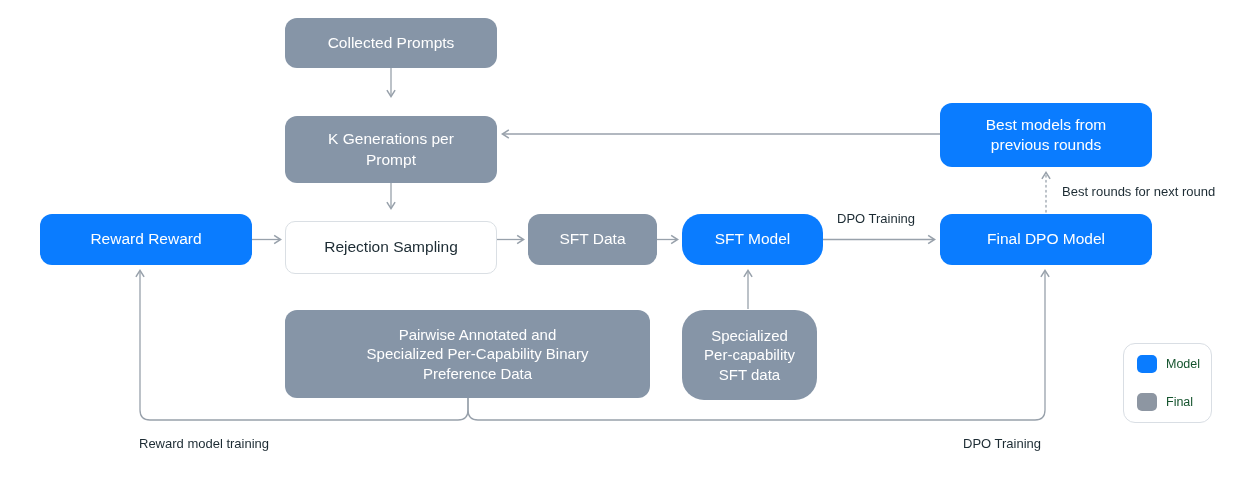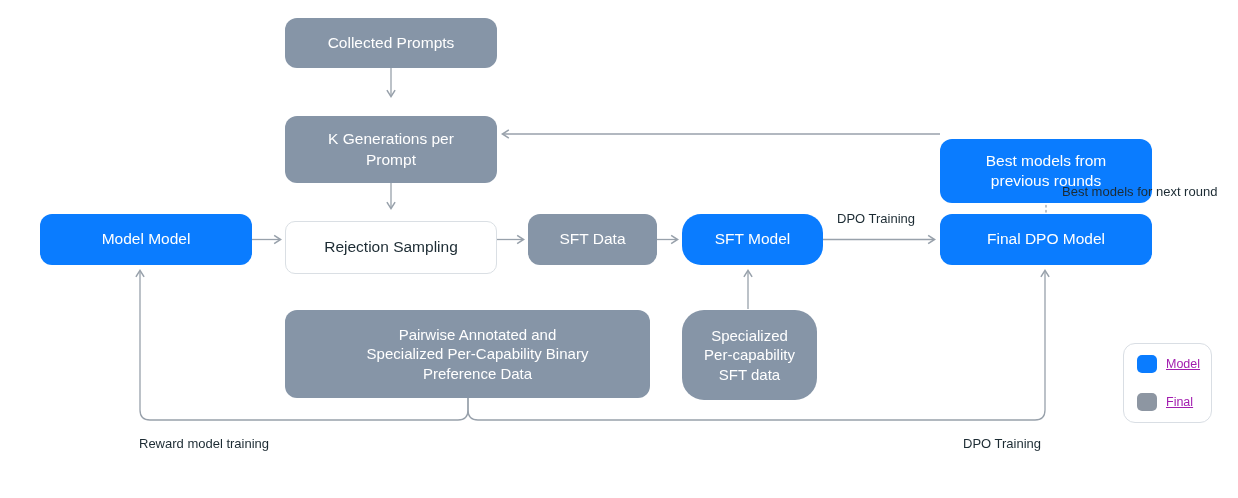--- a/index.html
+++ b/index.html
@@ -23,21 +23,21 @@
   }
   .legend{
     position:absolute;left:1123px;top:343px;width:89px;height:80px;box-sizing:border-box;
     border:1px solid #d9dee4;border-radius:12px;padding:11px 13px;display:flex;
     flex-direction:column;justify-content:space-between;background:#ffffff;
   }
   .legend-row{display:flex;align-items:center;gap:9px;}
   .swatch{width:20px;height:18px;border-radius:5px;flex:0 0 auto;}
   .swatch.model{background:#0a7cff;}
   .swatch.data{background:#8d96a2;}
-  .legend-row span{font-size:12.5px;color:#a21caf;text-decoration:underline;}
+  .legend-row span{font-size:12.5px;color:#14532d;}
 </style>
 </head>
 <body>
 
 <div class="canvas">
 
   <svg class="wires" viewBox="0 0 1238 498" xmlns="http://www.w3.org/2000/svg" aria-hidden="true">
     <defs>
       <marker id="arr" viewBox="0 0 10 10" markerWidth="9" markerHeight="9" refX="7" refY="5" orient="auto">
         <path d="M2,1.5 L7.5,5 L2,8.5" fill="none" stroke="#98a1ab" stroke-width="1.4"></path>
@@ -58,31 +58,31 @@
 
   <div class="node data" style="left:285px;top:18px;width:212px;height:50px;">Collected Prompts</div>
 
   <div class="node data" style="left:285px;top:116px;width:212px;height:67px;">
     <div>
       <div>K Generations per</div>
       <div>Prompt</div>
     </div>
   </div>
 
-  <div class="node model" style="left:40px;top:214px;width:212px;height:51px;">Model Model</div>
+  <div class="node model" style="left:40px;top:214px;width:212px;height:51px;">Reward Reward</div>
 
   <div class="node process" style="left:285px;top:213px;width:212px;height:53px;margin-top:8px;">Rejection Sampling</div>
 
   <div class="node data" style="left:528px;top:214px;width:129px;height:51px;">SFT Data</div>
 
   <div class="node model" style="left:682px;top:214px;width:141px;height:51px;border-radius:19px;">SFT Model</div>
 
   <div class="node model" style="left:940px;top:214px;width:212px;height:51px;">Final DPO Model</div>
 
-  <div class="node model" style="left:940px;top:103px;width:212px;height:64px;margin-top:36px;">
+  <div class="node model" style="left:940px;top:103px;width:212px;height:64px;">
     <div>
       <div>Best models from</div>
       <div>previous rounds</div>
     </div>
   </div>
 
   <div class="node data" style="left:285px;top:310px;width:365px;height:88px;font-size:15px;padding-left:30px;">
     <div>
       <div>Pairwise Annotated and</div>
       <div>Specialized Per-Capability Binary</div>
@@ -93,21 +93,21 @@
   <div class="node data" style="left:682px;top:310px;width:135px;height:90px;font-size:15px;border-radius:22px;">
     <div>
       <div>Specialized</div>
       <div>Per-capability</div>
       <div>SFT data</div>
     </div>
   </div>
 
   <div class="edge-label" style="left:837px;top:211px;">DPO Training</div>
 
-  <div class="edge-label" style="left:1062px;top:184px;">Best models for next round</div>
+  <div class="edge-label" style="left:1062px;top:184px;">Best rounds for next round</div>
 
   <div class="edge-label" style="left:139px;top:436px;">Reward model training</div>
 
   <div class="edge-label" style="left:963px;top:436px;">DPO Training</div>
 
   <div class="legend">
     <div class="legend-row">
       <div class="swatch model"></div>
       <span>Model</span>
     </div>

